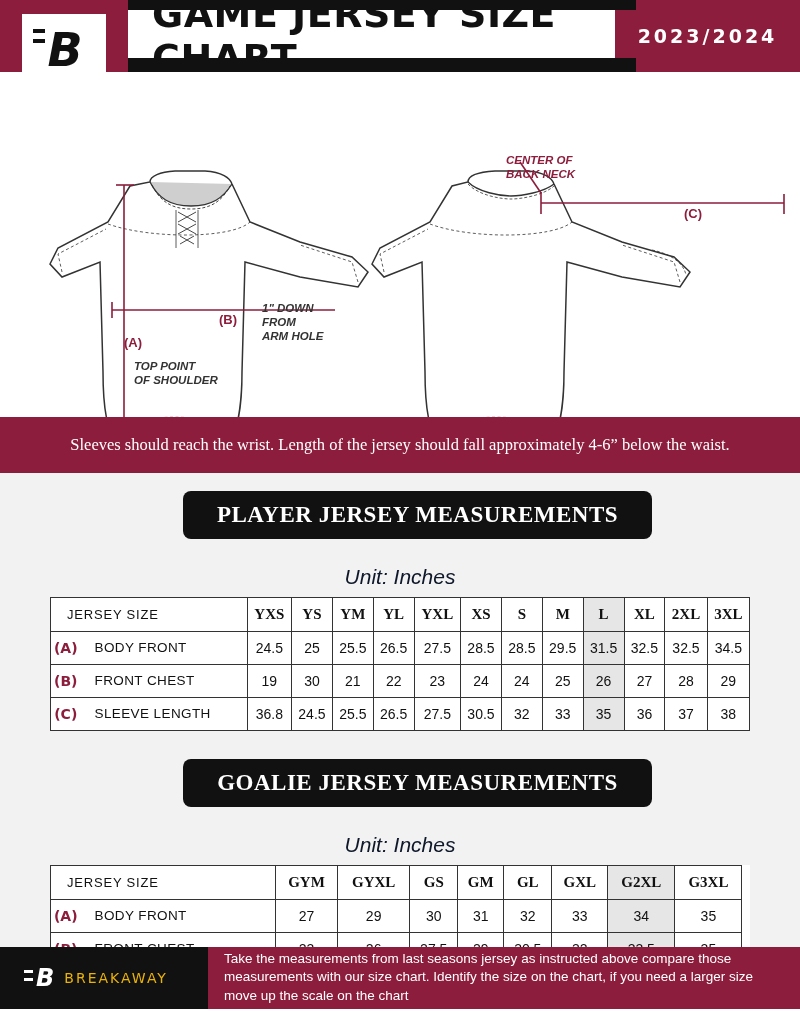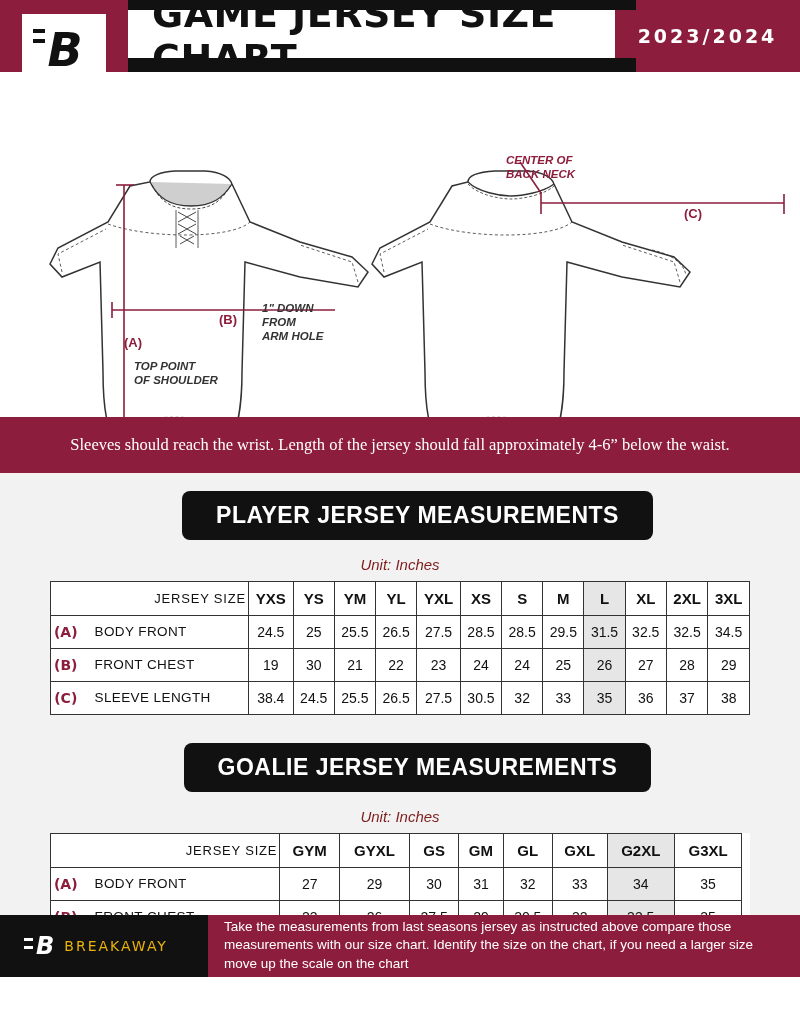--- a/index.html
+++ b/index.html
@@ -132,63 +132,63 @@
 
   
   .section {
     background: #f2f2f2;
     padding: 18px 0 10px;
     position: relative;
   }
   .section-title {
     background: #111;
     color: #fff;
-    font-family: Liberation Sans, sans-serif;
+    font-family: Liberation Serif, serif;
     font-weight: bold;
     font-size: 23px;
     letter-spacing: 0.5px;
     padding: 11px 34px;
     border-radius: 8px;
     display: inline-block;
     margin-left: 35px;
   }
   .section-title-row { text-align: center; }
   .unit-line {
     text-align: center;
     font-style: italic;
-    font-size: 15px;
-    color: #7f1d1d;
-    margin: 16px 0 8px;
+    font-size: 21px;
+    color: #0f172a;
+    margin: 26px 0 8px;
   }
 
   
   table {
     border-collapse: collapse;
     width: 700px;
     margin: 0 auto;
     background: #fff;
     font-size: 14px;
   }
   table td, table th {
     border: 1px solid #333;
     text-align: center;
     padding: 8px 2px;
     font-weight: normal;
     color: #111;
   }
   .hdr-row td { font-size: 14px; }
   .hdr-row td.size-label {
-    text-align: right;
-    padding-left: 9px;
+    text-align: left;
+    padding-left: 16px;
     letter-spacing: 0.8px;
     font-size: 13px;
     margin-top: 16px;
   }
   .hdr-row td.sz {
-    font-family: Liberation Sans, sans-serif;
+    font-family: Liberation Serif, serif;
     font-weight: bold;
     font-size: 15px;
   }
   .row-label {
     text-align: left;
     padding-left: 8px;
     white-space: nowrap;
     letter-spacing: 0.4px;
     font-size: 13.5px;
   }
@@ -456,21 +456,21 @@
             <td>24</td>
             <td>25</td>
             <td class="hl">26</td>
             <td>27</td>
             <td>28</td>
             <td>29</td>
           </tr>
           <tr>
             <td style="width: 36px; border-right: none;"><span class="tag">(C)</span></td>
             <td class="row-label" style="border-left: none;">SLEEVE LENGTH</td>
-            <td>38.4</td>
+            <td>36.8</td>
             <td>24.5</td>
             <td>25.5</td>
             <td>26.5</td>
             <td>27.5</td>
             <td>30.5</td>
             <td>32</td>
             <td>33</td>
             <td class="hl">35</td>
             <td>36</td>
             <td>37</td>

